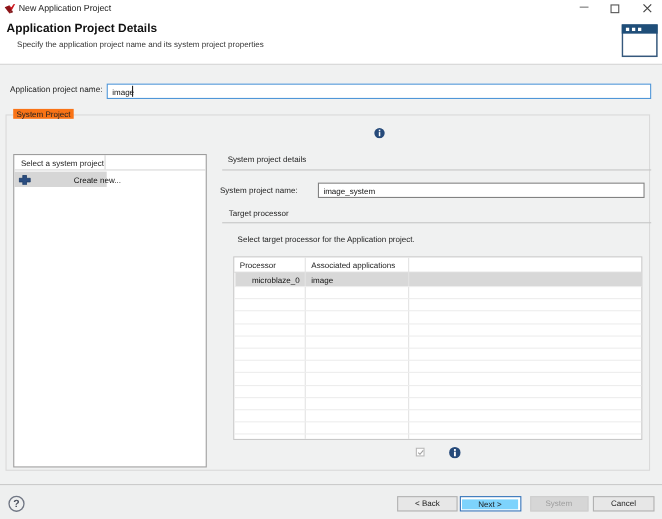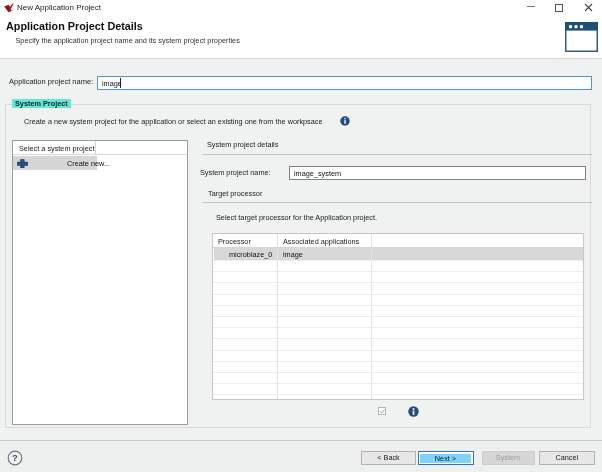--- a/index.html
+++ b/index.html
@@ -42,22 +42,21 @@
     <rect x="9.5" y="3.2" width="3" height="3" fill="#fff"></rect>
     <rect x="15" y="3.2" width="3" height="3" fill="#fff"></rect>
   </svg>
 
   <div class="abs" style="left:9px;top:77px;font-size:7.5px;line-height:10px;white-space:nowrap;color:#222;">Application project name:</div>
   <div class="abs" style="left:97px;top:75.5px;width:494.5px;height:14px;background:#fff;border:1px solid #4f96d8;box-sizing:border-box;"></div>
   <div class="abs t7" style="left:102px;top:78.5px;color:#111;">image</div>
   <div class="abs" style="left:120px;top:77.5px;width:1px;height:10px;background:#222;"></div>
 
   <div class="abs" style="left:5px;top:104px;width:586px;height:324px;border:1px solid #dadada;box-sizing:border-box;"></div>
-  <div class="abs t7" style="left:12px;top:99px;background:#5eead4;padding:0 3px;color:#222;font-weight:bold;">System Project</div>
-  <div class="abs" style="left:24px;top:116.5px;font-size:7.3px;line-height:9px;white-space:nowrap;color:#222;">Create a new system project for the application or select an existing one from the workpsace</div>
+  <div class="abs t7" style="left:12px;top:99px;background:#f97316;padding:0 3px;color:#222;">System Project</div>
 
   <svg class="abs" style="left:340px;top:116px;" width="10" height="10" viewBox="0 0 11 11">
     <circle cx="5.5" cy="5.5" r="5.2" fill="#264a7a"></circle>
     <rect x="4.8" y="2.1" width="1.5" height="1.6" fill="#fff"></rect>
     <rect x="4.8" y="4.5" width="1.5" height="4.1" fill="#fff"></rect>
   </svg>
 
   <div class="abs" style="left:12px;top:140px;width:176px;height:285px;background:#fff;border:1px solid #9d9d9d;box-sizing:border-box;"></div>
   <div class="abs t7" style="left:19px;top:144px;color:#222;">Select a system project</div>
   <div class="hline" style="left:13px;top:154px;width:174px;background:#d8d8d8;"></div>

